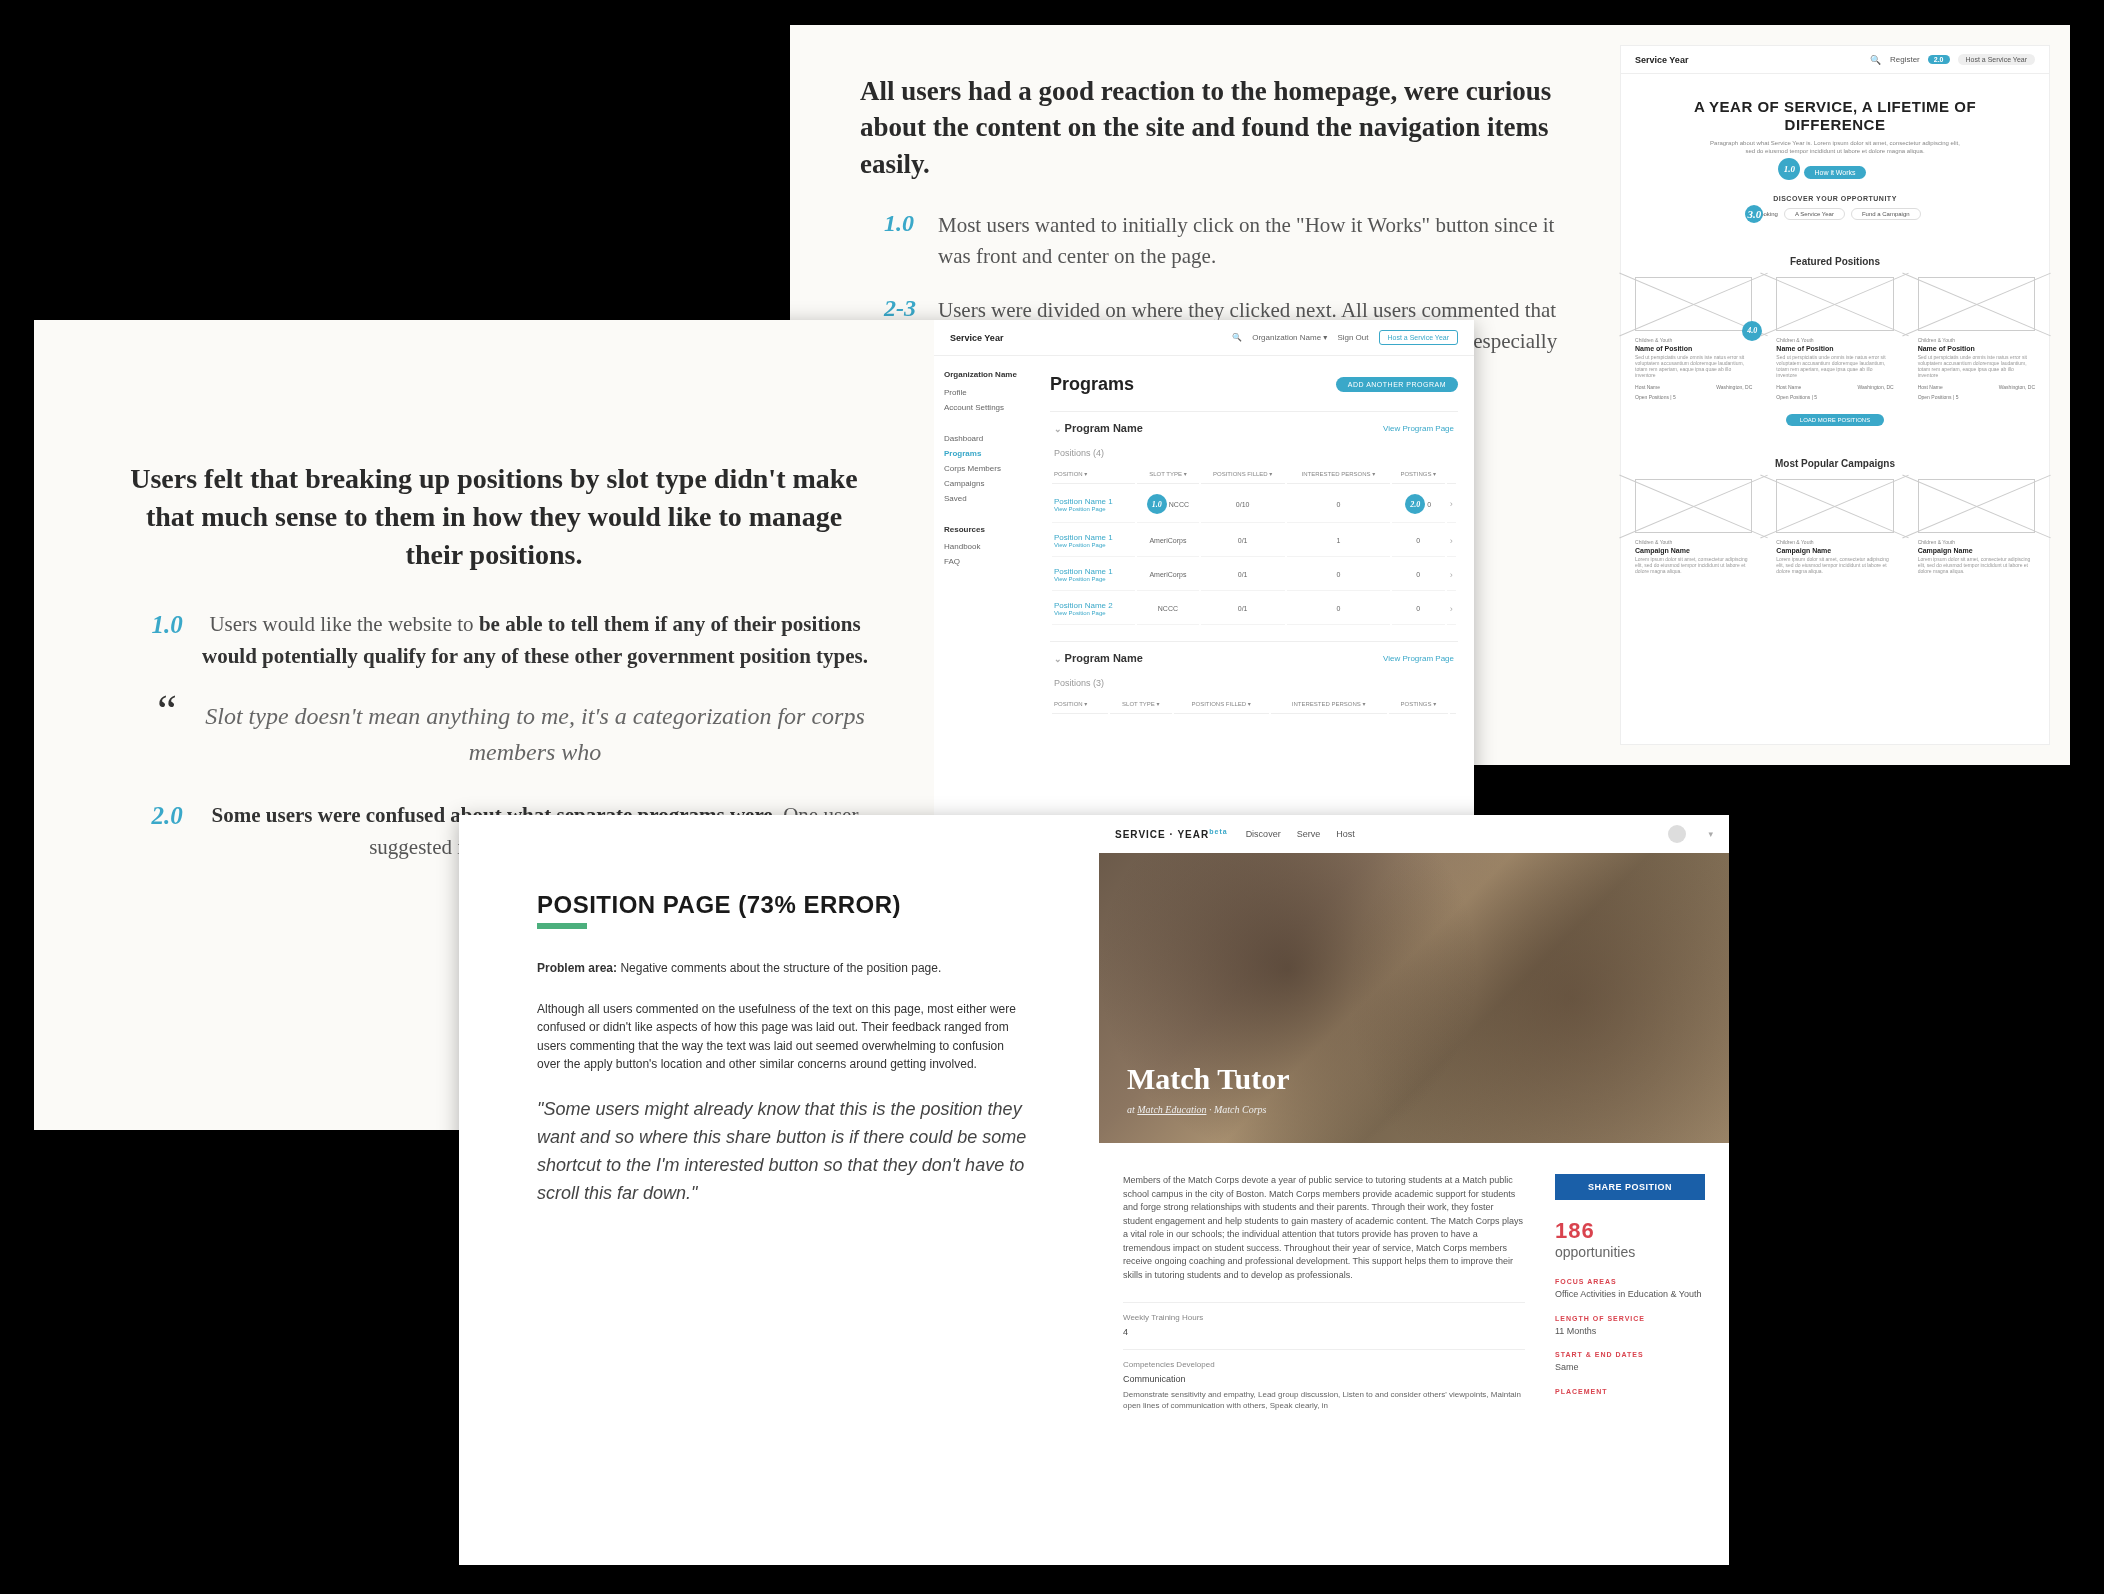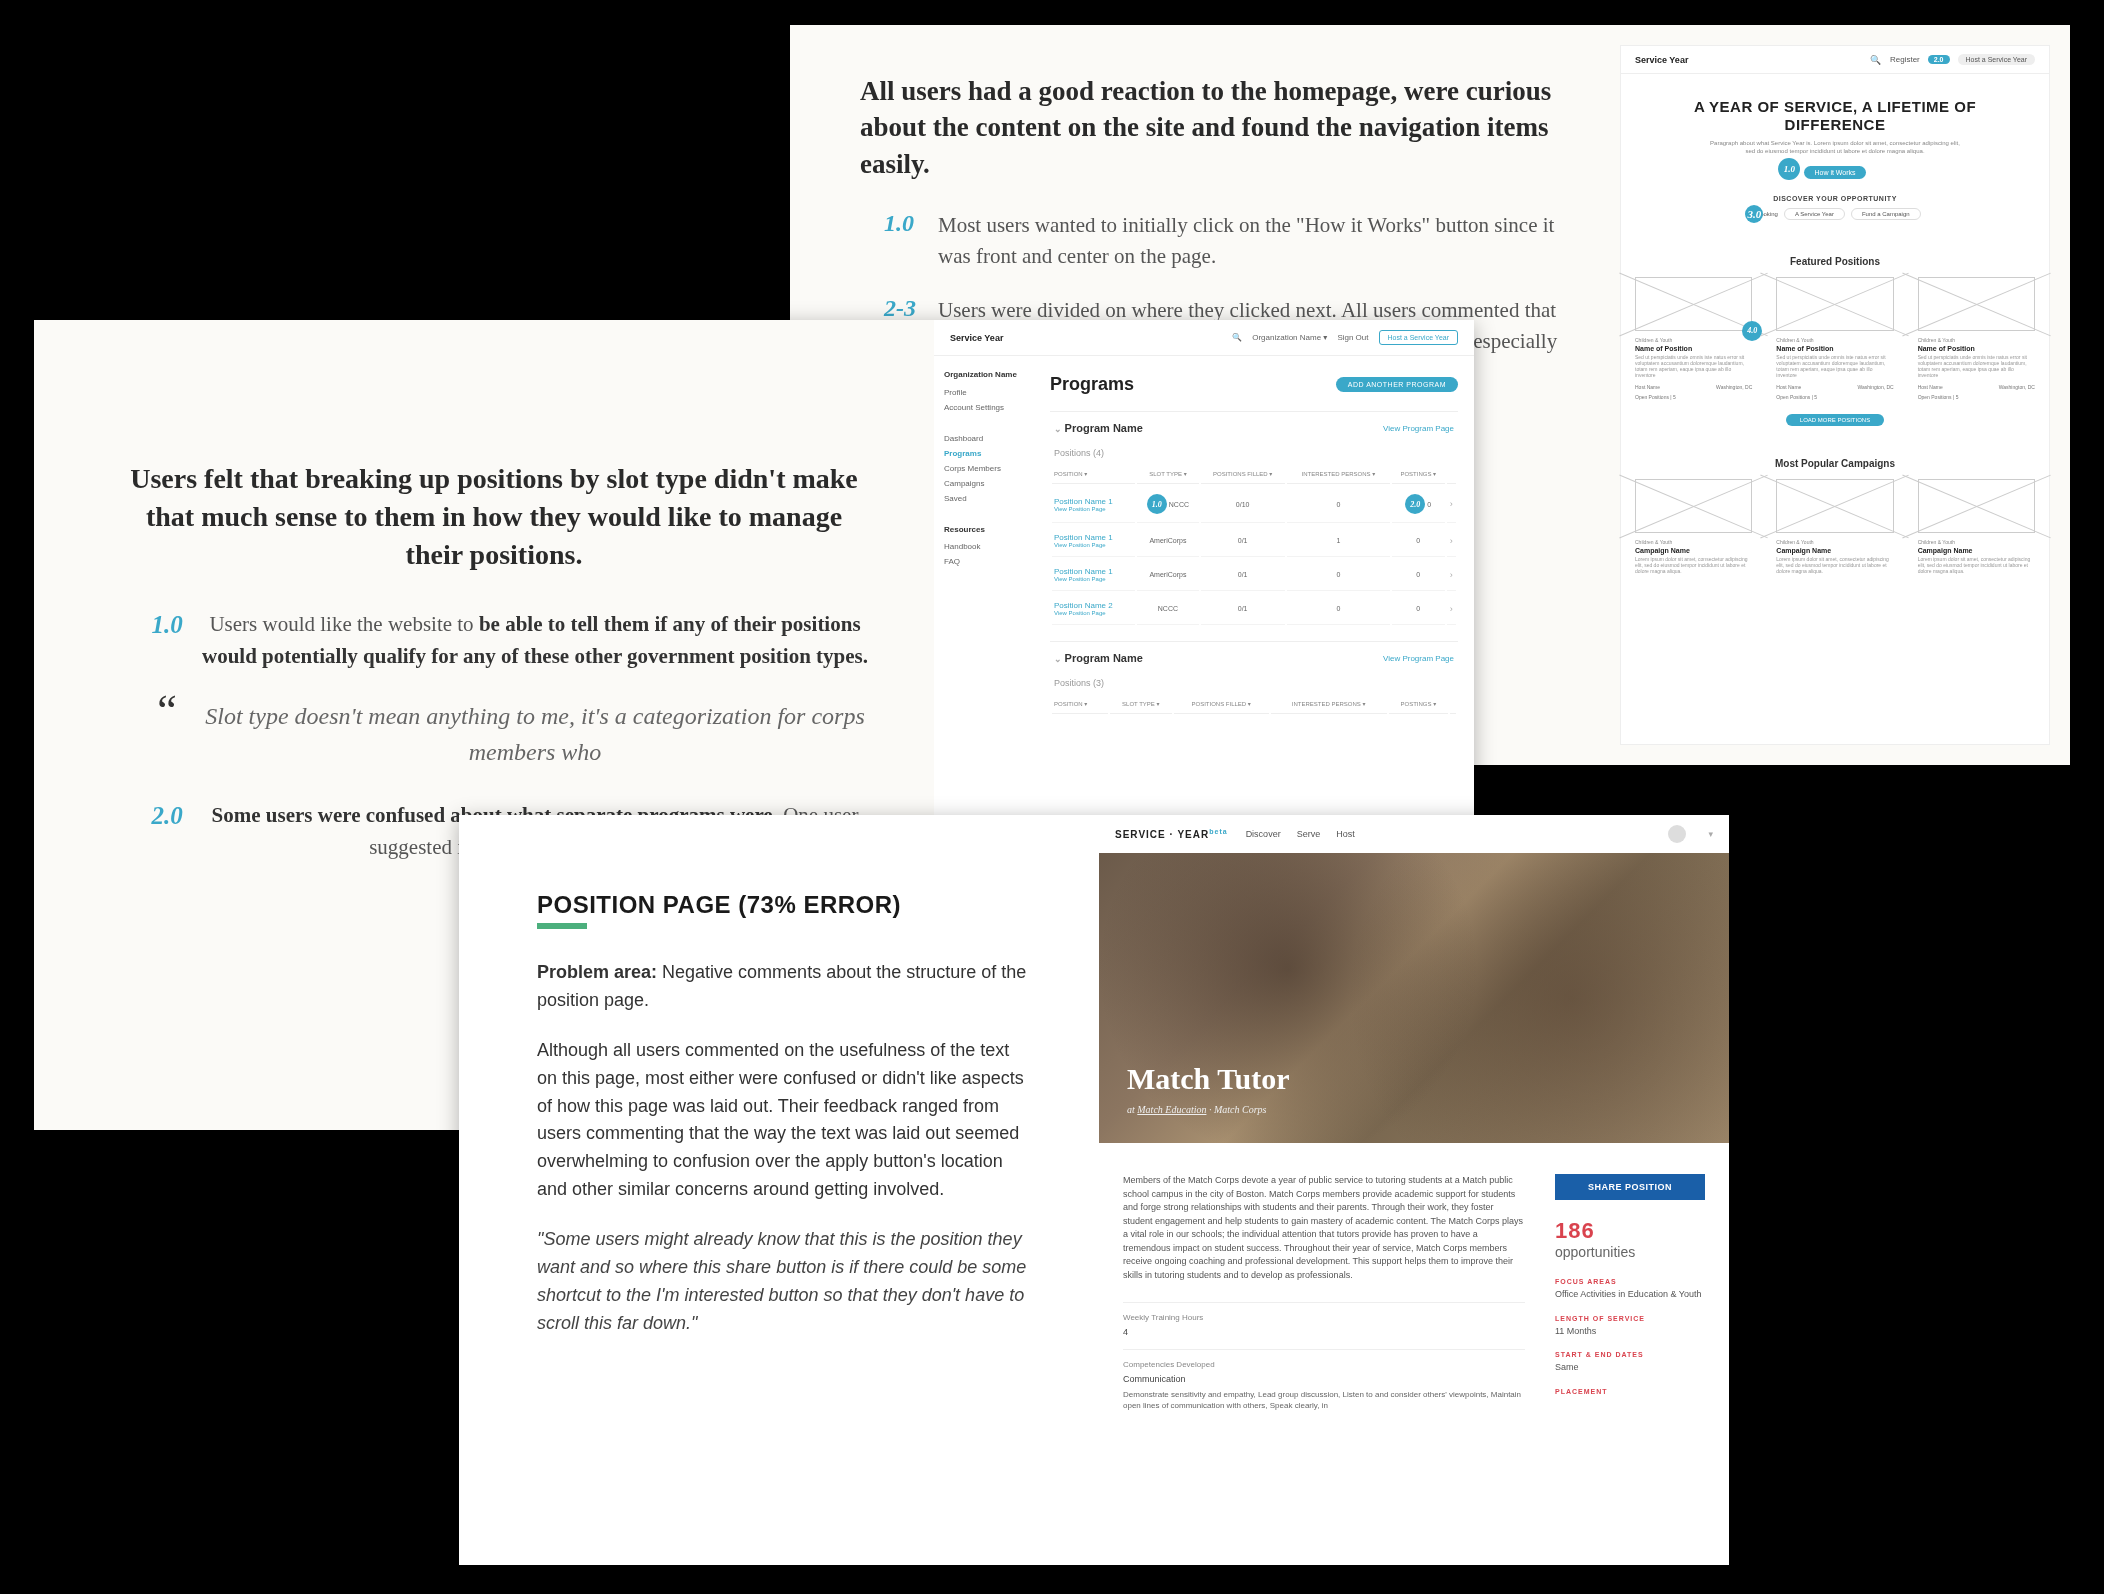--- a/index.html
+++ b/index.html
@@ -31,21 +31,21 @@
   .wf-pill { background:#eee; border-radius:10px; padding:2px 8px; font-size:7px; }
   .wf-badge-sm { background:#3aa8c9; color:#fff; border-radius:8px; padding:1px 6px; font-size:7px; font-weight:bold; }
   .wf-hero { text-align:center; padding: 24px 40px 18px; }
   .wf-hero-title { font-weight:900; font-size:15px; letter-spacing:0.5px; color:#222; line-height:1.2; }
   .wf-hero-sub { font-size:6px; color:#888; margin:6px auto; max-width:260px; line-height:1.3; }
   .wf-hero-btn { display:inline-block; background:#3aa8c9; color:#fff; border-radius:10px; padding:3px 10px; font-size:7px; margin-top:4px; }
   .wf-sub2 { font-size:7px; font-weight:bold; margin-top:16px; color:#444; letter-spacing:0.5px; }
   .wf-chips { display:flex; justify-content:center; gap:6px; margin-top:6px; }
   .wf-chip { border:1px solid #ddd; border-radius:10px; padding:2px 10px; font-size:6px; }
   .wf-section-title { text-align:center; font-weight:bold; font-size:10px; color:#333; padding:18px 0 10px; }
-  .wf-cards { display:flex; gap:24px; padding:0 14px; }
+  .wf-cards { display:flex; gap:24px; padding:0 14px;justify-content:flex-end; }
   .wf-card { flex:1; }
   .wf-img { height:54px; background:#fff; border:1px solid #ccc; position:relative; }
   .wf-img::before, .wf-img::after { content:""; position:absolute; background:#ccc; height:1px; width:140%; top:50%; left:-20%; }
   .wf-img::before { transform: rotate(23deg); }
   .wf-img::after { transform: rotate(-23deg); }
   .wf-card-tag { font-size:5px; color:#888; margin-top:6px; }
   .wf-card-title { font-size:7px; font-weight:bold; color:#222; margin-top:2px; }
   .wf-card-desc { font-size:5px; color:#999; line-height:1.2; margin-top:2px; }
   .wf-card-meta { font-size:5px; color:#777; margin-top:6px; display:flex; justify-content:space-between; }
   .wf-card-open { font-size:5px; color:#777; margin-top:4px; }
@@ -91,21 +91,21 @@
   .pr-pos-name { color:#3aa8c9; font-size:8px; }
   .pr-pos-sub { color:#3aa8c9; font-size:6px; }
   .pr-badge { background:#3aa8c9; color:#fff; border-radius:50%; width:20px; height:20px; display:inline-flex; align-items:center; justify-content:center; font-size:8px; font-weight:bold; font-style:italic; font-family:Georgia,serif; }
   .pr-chev { color:#aaa; font-size:9px; }
 
   
   .p3 { left: 459px; top: 815px; width: 1270px; height: 750px; background:#fff; }
   .p3-left { padding: 76px 40px 40px 78px; width: 610px; font-family: -apple-system, BlinkMacSystemFont, 'Segoe UI', Arial, sans-serif; }
   .p3-title { font-size: 24px; font-weight: 800; letter-spacing: 0.5px; color:#1a1a1a; margin-bottom: 4px; }
   .p3-underline { width: 50px; height: 6px; background: #4caf7d; margin-bottom: 30px; }
-  .p3-para { font-size: 18px; color: #333; line-height: 1.55; margin-bottom: 22px; }
+  .p3-para { font-size: 12px; color: #333; line-height: 1.55; margin-bottom: 22px; }
   .p3-para strong { font-weight: 700; }
   .p3-quote { font-style: italic; font-size: 18px; color: #444; line-height: 1.55; }
   .p3-right { position:absolute; right:0; top:0; width:630px; height:750px; background:#fff; font-family:-apple-system,Arial,sans-serif; font-size:9px; overflow:hidden; }
   .pp-header { display:flex; align-items:center; gap:18px; padding:10px 16px; font-size:9px; color:#555; }
   .pp-logo { font-weight:bold; letter-spacing:1px; color:#222; font-size:10px; }
   .pp-logo sup { color:#3aa8c9; font-size:7px; }
   .pp-nav { display:flex; gap:16px; }
   .pp-avatar { margin-left:auto; width:18px; height:18px; background:#ddd; border-radius:50%; }
   .pp-hero { height:290px; background:linear-gradient(135deg,#6b5a4a 0%,#8b7560 30%,#a89070 45%,#7a6850 60%,#9b8568 100%); position:relative; padding:28px; display:flex; flex-direction:column; justify-content:flex-end; }
   .pp-hero::before { content:""; position:absolute; inset:0; background: radial-gradient(circle at 30% 40%, rgba(60,45,35,0.6) 0%, transparent 40%), radial-gradient(circle at 75% 50%, rgba(80,60,45,0.5) 0%, transparent 45%); }

